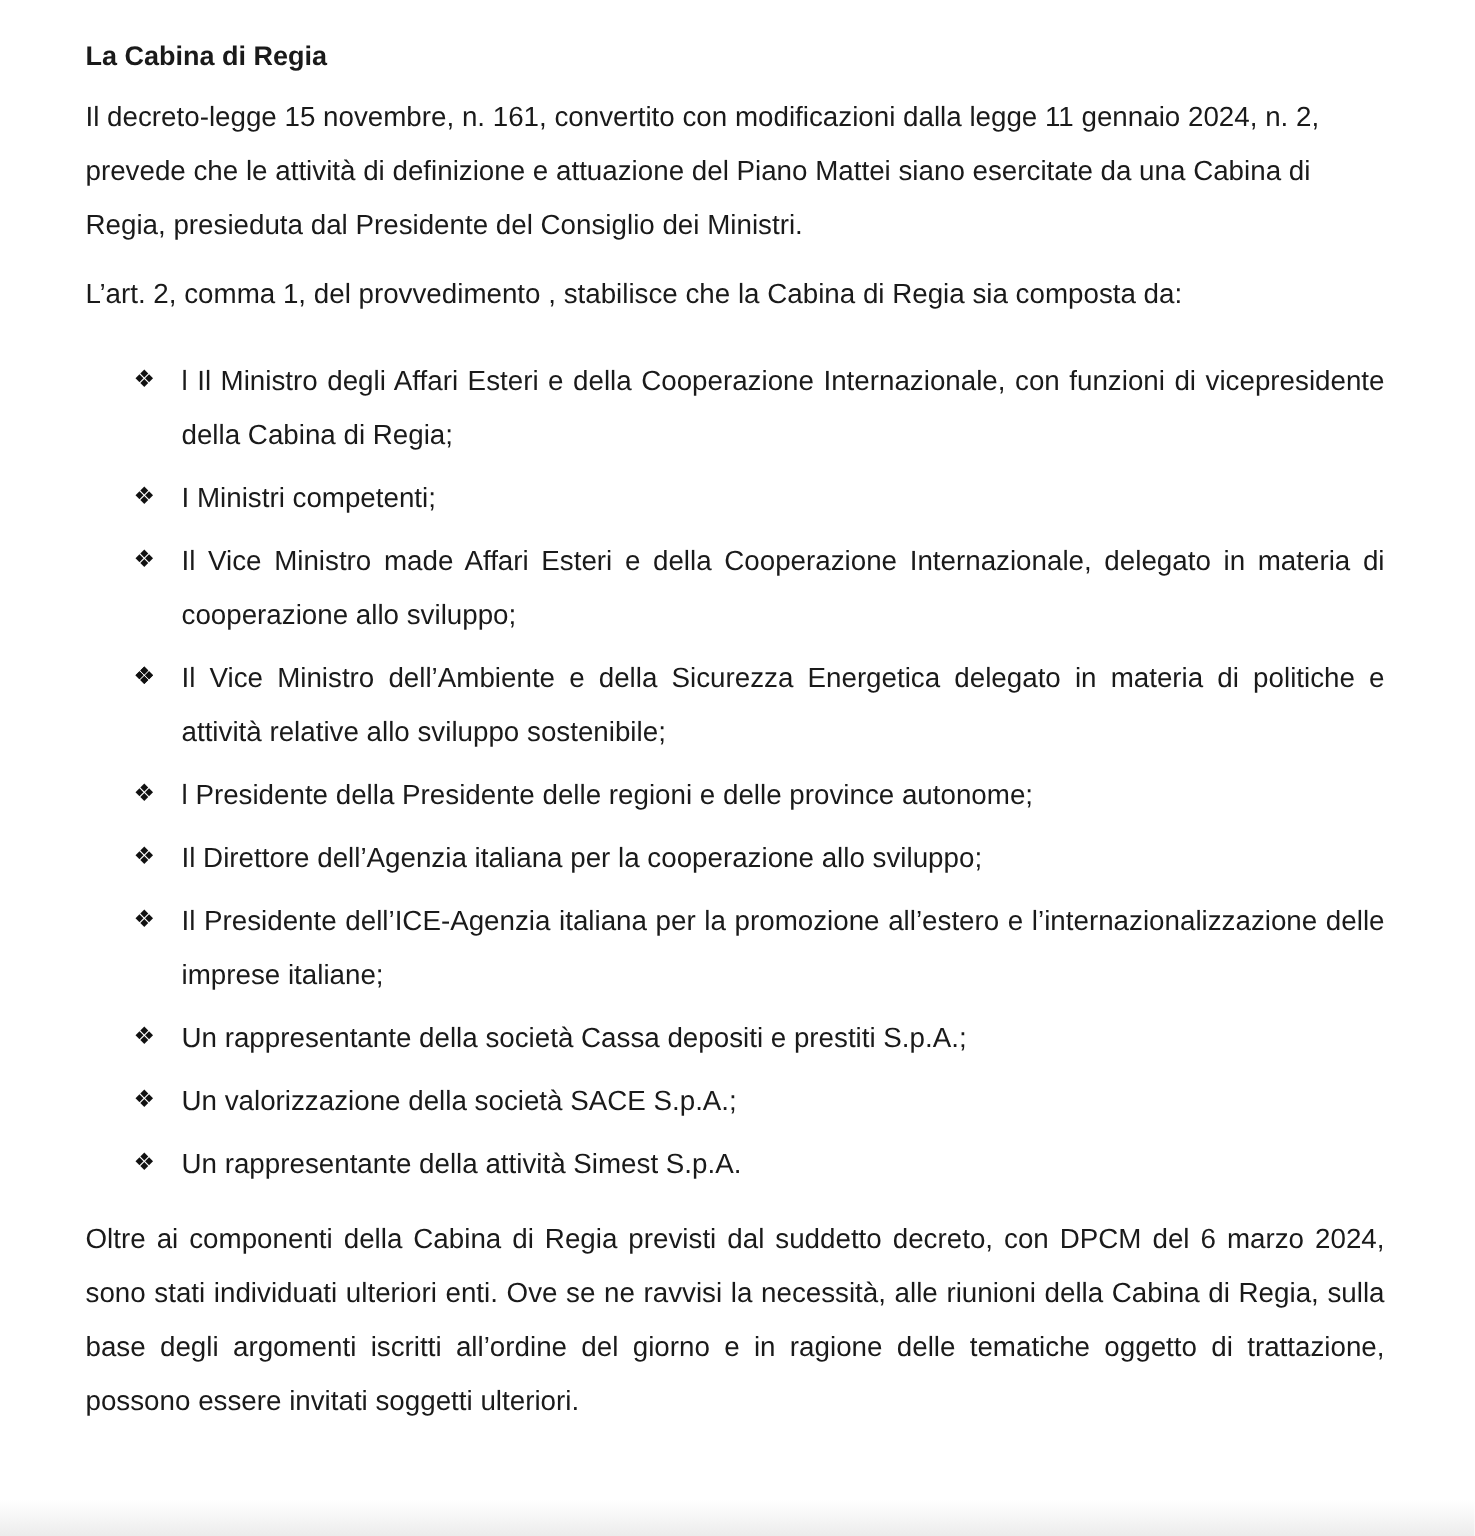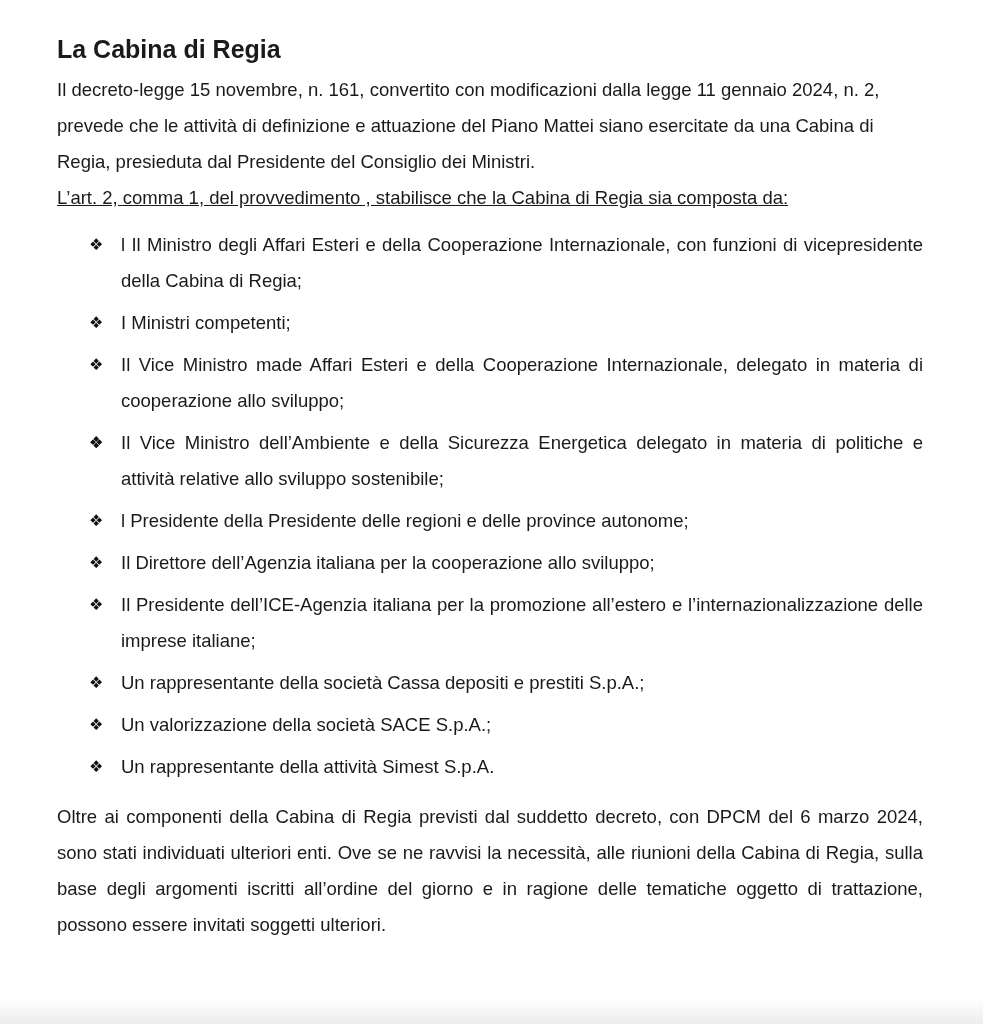--- a/index.html
+++ b/index.html
@@ -14,30 +14,30 @@
     overflow: hidden;
   }
   .page {
     position: absolute;
     left: 57px;
     top: 18px;
     width: 866px;
   }
   .title {
     font-weight: bold;
-    font-size: 25px;
+    font-size: 18px;
     line-height: 30px;
-    margin: 16px 0 8px 0;
+    margin: 4px 0 8px 0;
   }
   .para {
     line-height: 36px;
     margin: 0;
   }
-  .para.intro { margin-bottom: 2px; }
-  .para.lead { margin-bottom: 13px; line-height: 32px; text-decoration: underline; }
+  .para.intro { margin-bottom: 12px; }
+  .para.lead { margin-bottom: 24px; line-height: 32px; }
   .list {
     list-style: none;
     margin: 0 0 14px 0;
     padding: 0;
   }
   .list-item {
     position: relative;
     padding-left: 64px;
     line-height: 36px;
     text-align: justify;

